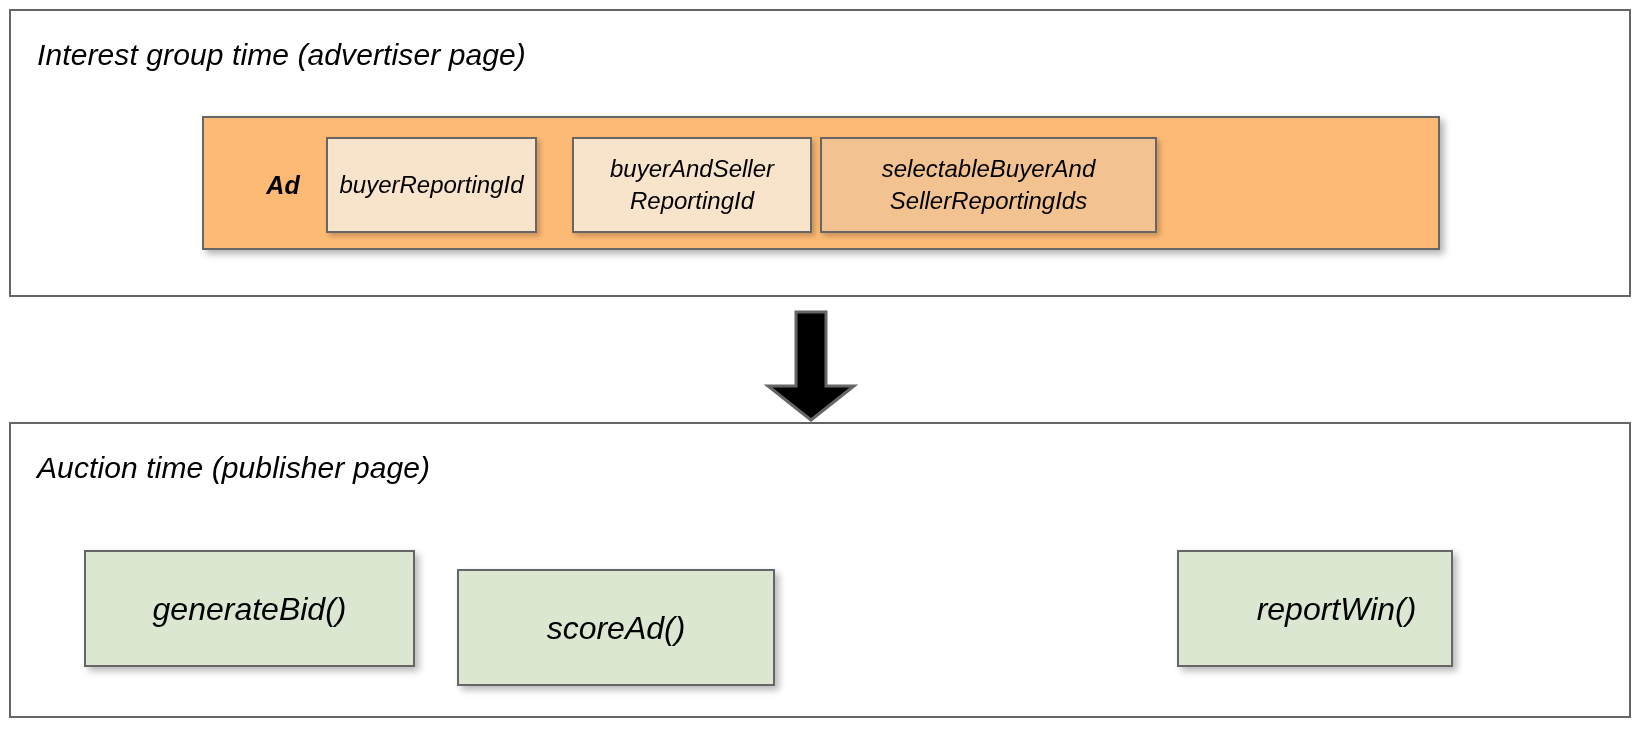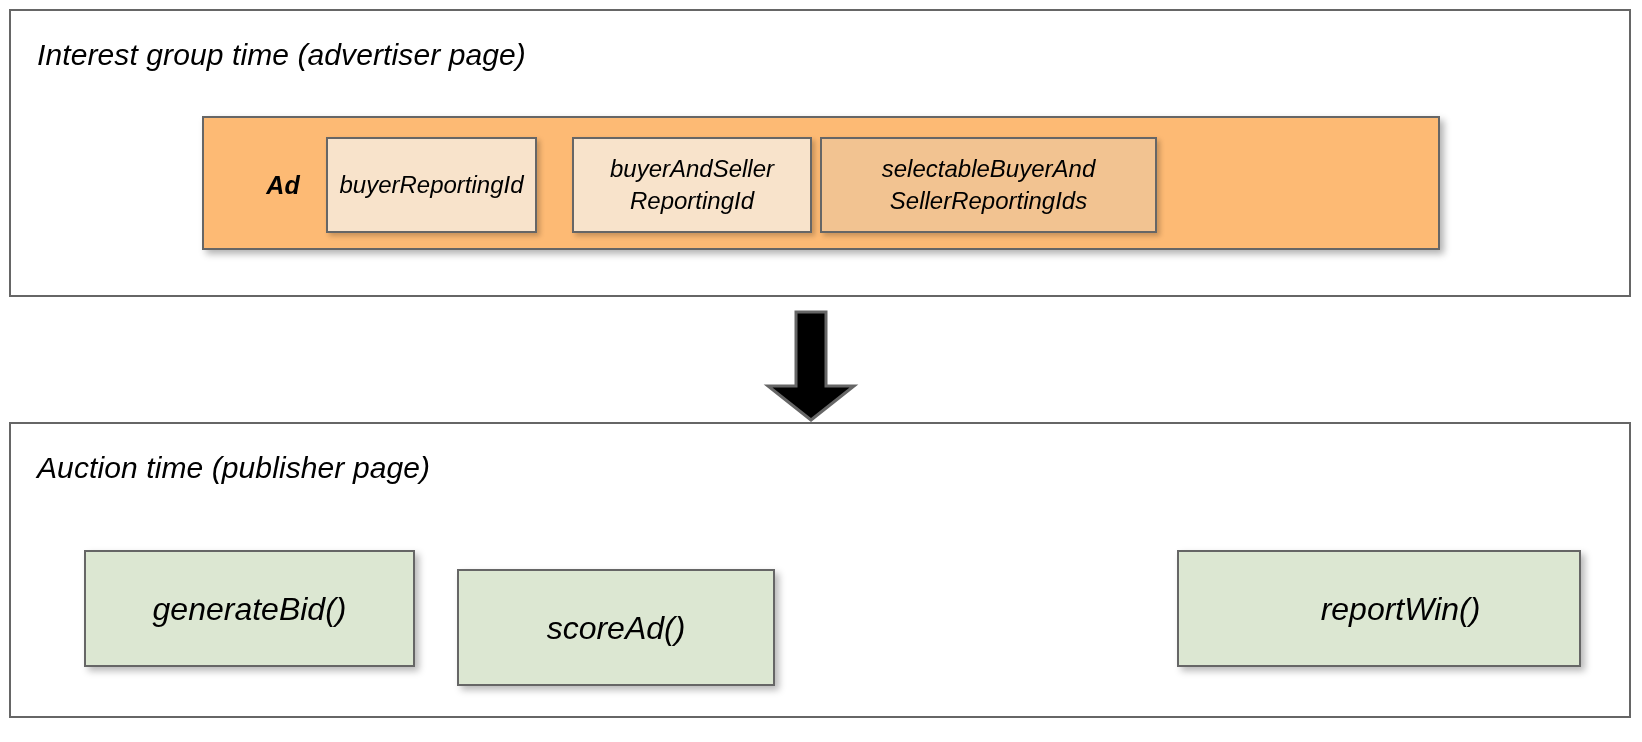--- a/index.html
+++ b/index.html
@@ -126,21 +126,21 @@
     justify-content: center;
     text-align: center;
     font-size: 32px;
     line-height: 34px;
     color: #000000;
     box-shadow: 4px 4px 7px rgba(0,0,0,0.28);
   }
   #fn-0 { left: 73px;   width: 331px; }
   #fn-1 { left: 446px;  width: 318px; margin-top: 19px; }
   #fn-2 { left: 805px;  width: 318px; }
-  #fn-3 { left: 1166px; width: 404px; padding-left: 43px; }
+  #fn-3 { left: 1166px; width: 276px; padding-left: 43px; }
 </style>
 </head>
 <body>
 
 <div id="canvas">
 
   <div class="panel" id="panel-advertiser">
 
     <div class="panel-title" id="title-advertiser">Interest group time (advertiser page)</div>
 

